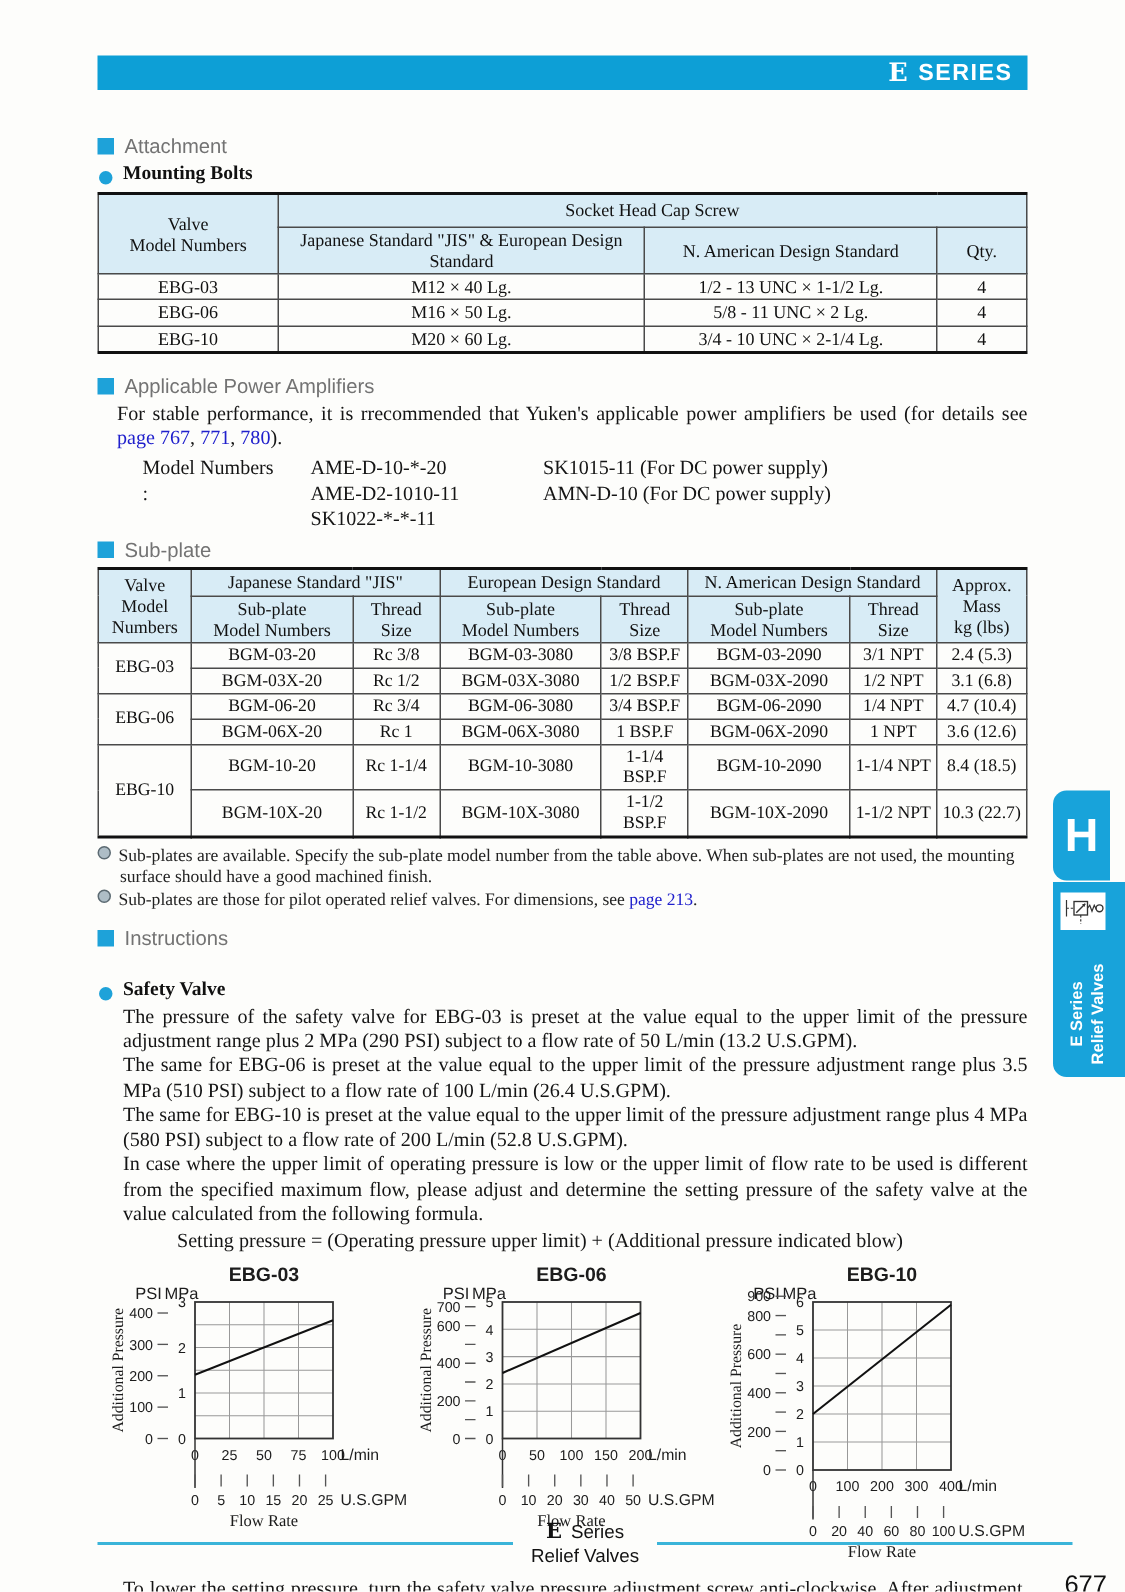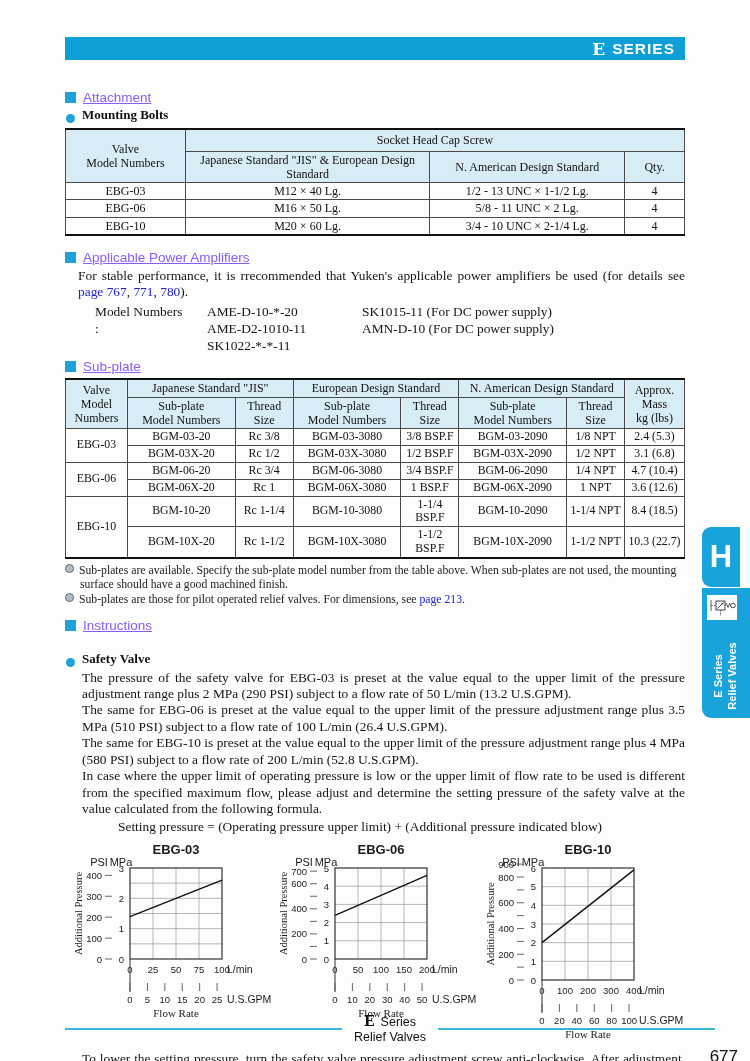--- a/index.html
+++ b/index.html
@@ -9,21 +9,21 @@
     font-family:"Liberation Serif",serif;
   }
   .cx{margin-left:65px;width:620px;}
   
   .headbar{position:absolute;top:37px;left:65px;width:620px;height:23px;background:#0d9fd6;
     display:flex;align-items:center;justify-content:flex-end;padding-right:10px;box-sizing:border-box;}
   .headbar .logo-e{font-family:"DejaVu Serif",serif;font-weight:bold;color:#fff;font-size:17px;margin-right:7px;}
   .headbar .logo-w{font-family:"Liberation Sans",sans-serif;font-weight:bold;color:#fff;font-size:15.5px;letter-spacing:1px;}
   
   .h-square{display:flex;align-items:center;gap:7px;font-family:"Liberation Sans",sans-serif;
-    font-size:13.5px;font-weight:500;color:#8b5cf6;text-decoration:underline;}
+    font-size:13.5px;font-weight:500;color:#737373;}
   .sq{width:11px;height:11px;background:#1ea2d9;flex:0 0 auto;}
   .h-dot{display:flex;align-items:flex-end;gap:7px;font-weight:bold;font-size:13px;color:#111;}
   .dot{width:9px;height:9px;border-radius:50%;background:#1ea2d9;flex:0 0 auto;margin-left:1px;}
   
   table{border-collapse:collapse;width:620px;font-size:12px;color:#111;}
   table{border-top:2.2px solid #111;border-bottom:2.2px solid #111;}
   th,td{border:0.8px solid #4a4a4a;text-align:center;vertical-align:middle;
     padding:1px 2px;line-height:1.18;font-weight:normal;}
   thead{border-bottom:1.8px solid #111;font-family:Liberation Serif, serif;}
   thead th{background:#d8ecf6;}
@@ -194,21 +194,21 @@
     </tr>
   </thead>
   <tbody>
     <tr>
       <td rowspan="2">EBG-03</td>
       <td>BGM-03-20</td>
       <td>Rc 3/8</td>
       <td>BGM-03-3080</td>
       <td>3/8 BSP.F</td>
       <td>BGM-03-2090</td>
-      <td>1/8 NPT</td>
+      <td>3/1 NPT</td>
       <td>2.4 (5.3)</td>
     </tr>
     <tr>
       <td>BGM-03X-20</td>
       <td>Rc 1/2</td>
       <td>BGM-03X-3080</td>
       <td>1/2 BSP.F</td>
       <td>BGM-03X-2090</td>
       <td>1/2 NPT</td>
       <td>3.1 (6.8)</td>

